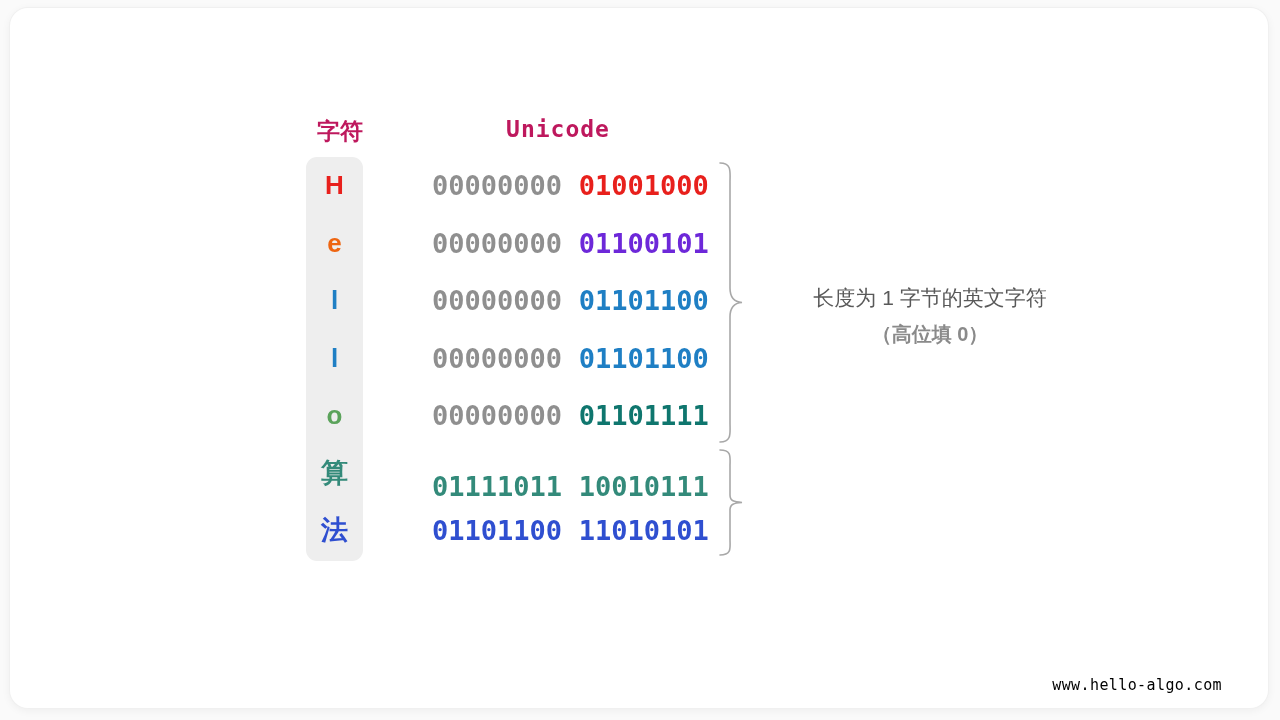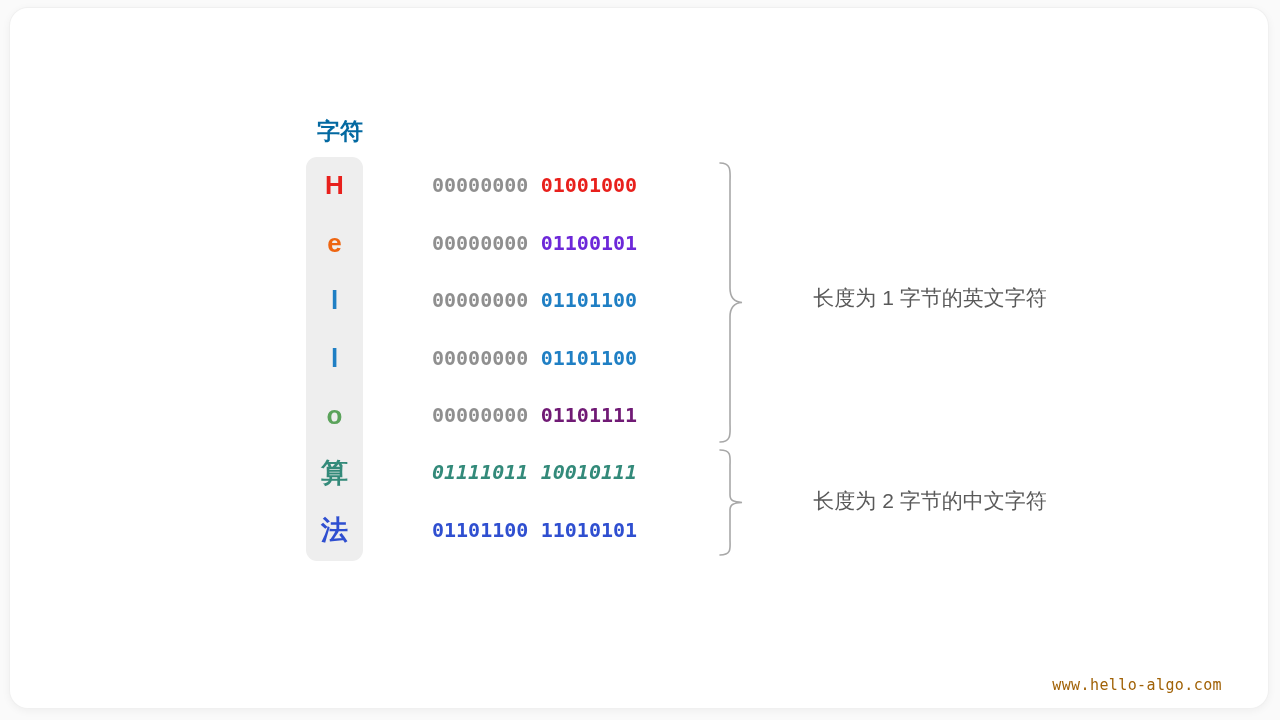--- a/index.html
+++ b/index.html
@@ -29,21 +29,21 @@
     background: #ffffff;
     border-radius: 18px;
     box-shadow: 0 0 0 1px #f0f0f0, 0 2px 10px rgba(0,0,0,0.06);
   }
 
   
   .col-header {
     position: absolute;
     font-size: 23px;
     font-weight: bold;
-    color: #0369a1;
+    color: #be185d;
     white-space: nowrap;
   }
   #header-char {
     left: 306px;
     top: 116px;
     width: 68px;
     text-align: center;
     font-family: "Liberation Sans", "DejaVu Sans", sans-serif;
   }
   #header-unicode {
@@ -78,21 +78,21 @@
   .char-cell.cjk { font-size: 27px; }
 
   
   .bin-row {
     position: absolute;
     left: 432px;
     width: 252px;
     height: 57px;
     line-height: 57px;
     font-family: "DejaVu Sans Mono", "Liberation Mono", monospace;
-    font-size: 20px;
+    font-size: 27px;
     font-weight: bold;
     white-space: nowrap;
     text-align: left;
   }
   .bin-sp { display: inline-block; width: 0.62em; }
 
   
   .brace-svg {
     position: absolute;
     overflow: visible;
@@ -119,64 +119,63 @@
   }
   #annotation-2 { left: 760px; top: 487px; width: 340px; }
 
   
   #watermark {
     position: absolute;
     right: 58px;
     bottom: 26px;
     font-family: "DejaVu Sans Mono", "Liberation Mono", monospace;
     font-size: 15px;
-    color: #a16207;
+    color: #000000;
     letter-spacing: 0.4px;
   }
 </style>
 </head>
 <body>
 
 <div id="canvas">
   <div id="card"></div>
 
   <div class="col-header" id="header-char">字符</div>
+  <div class="col-header" id="header-unicode">Unicode</div>
 
   <div id="char-column"></div>
 
   <div id="char-cells">
       <div class="char-cell" style="top: 157px; left: 306px; position: absolute; color: rgb(232, 32, 28);">H</div>
       <div class="char-cell" style="top: 214.5px; left: 306px; position: absolute; color: rgb(238, 101, 17);">e</div>
       <div class="char-cell" style="top: 272px; left: 306px; position: absolute; color: rgb(31, 127, 196);">l</div>
       <div class="char-cell" style="top: 329.5px; left: 306px; position: absolute; color: rgb(31, 127, 196);">l</div>
       <div class="char-cell" style="top: 387px; left: 306px; position: absolute; color: rgb(91, 163, 91);">o</div>
       <div class="char-cell cjk" style="top: 444.5px; left: 306px; position: absolute; color: rgb(51, 138, 122);">算</div>
       <div class="char-cell cjk" style="top: 502px; left: 306px; position: absolute; color: rgb(47, 79, 208);">法</div>
     </div>
   <div id="bin-rows">
       <div class="bin-row" style="top: 157px;"><span style="color: rgb(143, 143, 143);">00000000</span><span class="bin-sp"></span><span style="color: rgb(232, 32, 28);">01001000</span></div>
       <div class="bin-row" style="top: 214.5px;"><span style="color: rgb(143, 143, 143);">00000000</span><span class="bin-sp"></span><span style="color: #6d28d9;">01100101</span></div>
       <div class="bin-row" style="top: 272px;"><span style="color: rgb(143, 143, 143);">00000000</span><span class="bin-sp"></span><span style="color: rgb(31, 127, 196);">01101100</span></div>
       <div class="bin-row" style="top: 329.5px;"><span style="color: rgb(143, 143, 143);">00000000</span><span class="bin-sp"></span><span style="color: rgb(31, 127, 196);">01101100</span></div>
-      <div class="bin-row" style="top: 387px;"><span style="color: rgb(143, 143, 143);">00000000</span><span class="bin-sp"></span><span style="color: #701a75; margin-top: 25px;">01101111</span></div>
-      <div class="bin-row" style="top: 444px; font-style: italic;"><span style="color: rgb(51, 138, 122);">01111011</span><span class="bin-sp"></span><span style="color: rgb(51, 138, 122);">10010111</span></div>
+      <div class="bin-row" style="top: 387px;"><span style="color: rgb(143, 143, 143);">00000000</span><span class="bin-sp"></span><span style="color: #0f766e; margin-top: 25px;">01101111</span></div>
+      <div class="bin-row" style="top: 458px;"><span style="color: rgb(51, 138, 122);">01111011</span><span class="bin-sp"></span><span style="color: rgb(51, 138, 122);">10010111</span></div>
       <div class="bin-row" style="top: 502px;"><span style="color: rgb(47, 79, 208);">01101100</span><span class="bin-sp"></span><span style="color: rgb(47, 79, 208); margin-top: 14px;">11010101</span></div>
     </div>
 
   <svg class="brace-svg" id="brace-1" width="30" height="285" viewBox="0 0 30 285">
     <path d="M 4 3 C 16 3 14 12 14 22 L 14 128 C 14 138 18 142 26 142.5
              C 18 143 14 147 14 157 L 14 263 C 14 273 16 282 4 282" fill="none" stroke="#a8a8a8" stroke-width="1.6" stroke-linecap="round"></path>
   </svg>
 
   <svg class="brace-svg" id="brace-2" width="30" height="112" viewBox="0 0 30 112">
     <path d="M 4 3 C 16 3 14 10 14 19 L 14 48 C 14 54 18 55 26 55.5
              C 18 56 14 57 14 63 L 14 92 C 14 101 16 108 4 108" fill="none" stroke="#a8a8a8" stroke-width="1.6" stroke-linecap="round"></path>
   </svg>
 
   <div class="annotation" id="annotation-1">
     <span>长度为 1 字节的英文字符</span>
-  </div>
-  <div class="annotation" id="annotation-2">
-    <span>长度为 2 字节的中文字符</span>
+    <span class="sub">（高位填 0）</span>
   </div>
 
   <div id="watermark">www.hello-algo.com</div>
 </div>
 
 </body></html>

